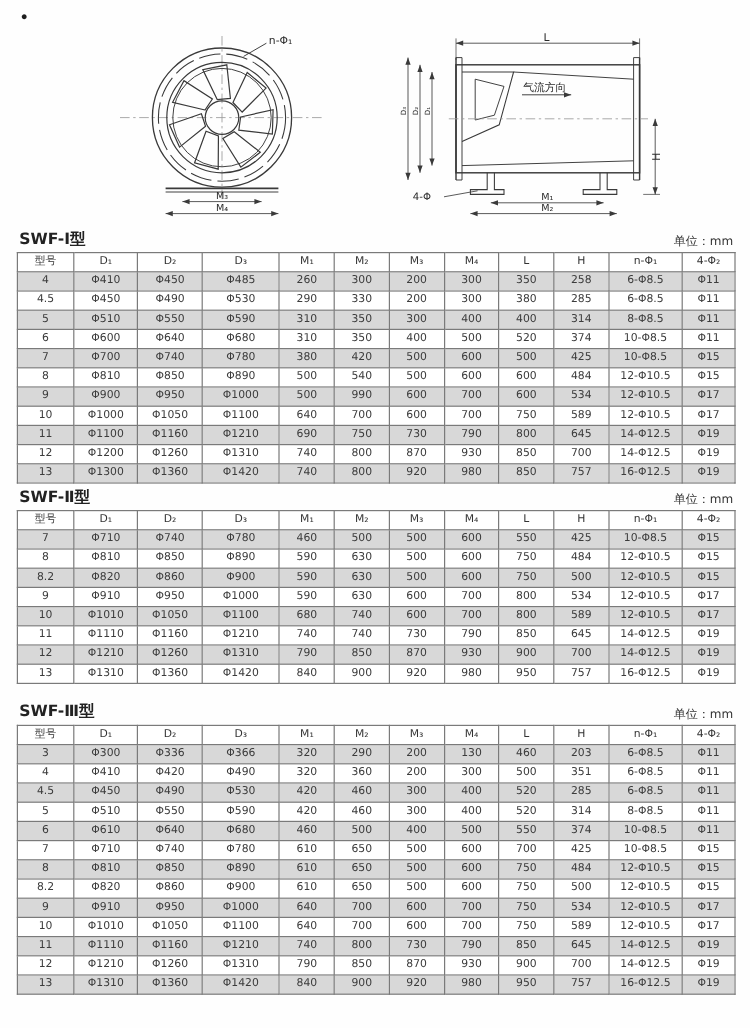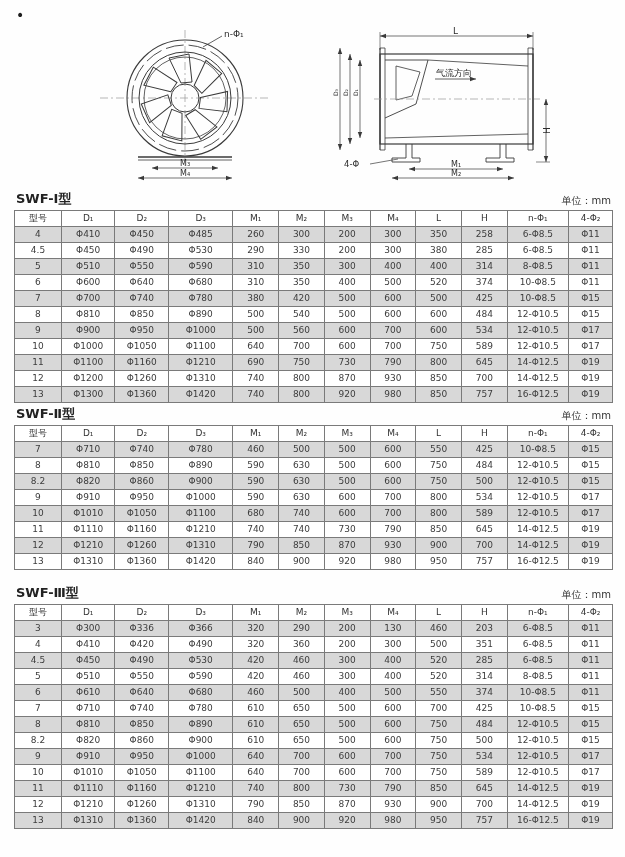--- a/index.html
+++ b/index.html
@@ -263,21 +263,21 @@
             <td>484</td>
             <td>12-Φ10.5</td>
             <td>Φ15</td>
           </tr>
           <tr class="shaded">
             <td>9</td>
             <td>Φ900</td>
             <td>Φ950</td>
             <td>Φ1000</td>
             <td>500</td>
-            <td>560</td>
+            <td>990</td>
             <td>600</td>
             <td>700</td>
             <td>600</td>
             <td>534</td>
             <td>12-Φ10.5</td>
             <td>Φ17</td>
           </tr>
           <tr>
             <td>10</td>
             <td>Φ1000</td>

